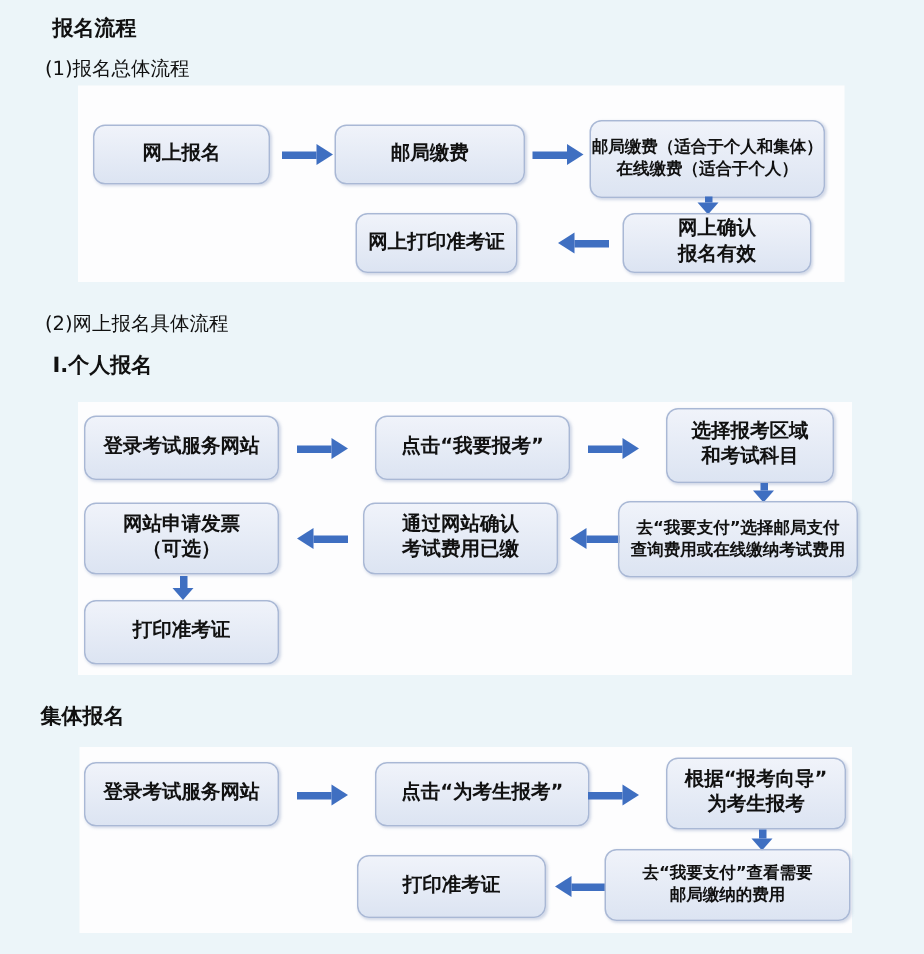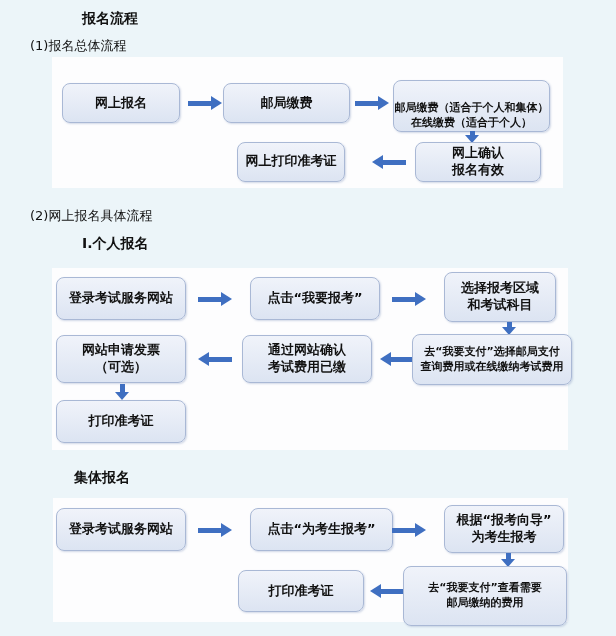--- a/index.html
+++ b/index.html
@@ -8,21 +8,21 @@
     --node_fill_top: #f0f3fa;
     --node_fill_bottom: #dce4f2;
     --node_border: #a9b8d5;
     --arrow: #3f6fc1;
     --text: #111111;
   }
   * { margin:0; padding:0; box-sizing:border-box; }
   body { font-family:"DejaVu Sans", sans-serif; }
   .page { position:relative; width:616px; height:636px; background:var(--page_bg); overflow:hidden; }
   .heading { position:absolute; color:var(--text); white-space:nowrap; }
-  .heading.bold { font-weight:bold; font-size:14px;margin-left:47px; }
+  .heading.bold { font-weight:bold; font-size:14px; }
   .heading.plain { font-weight:normal; font-size:13px; }
   .canvas { position:absolute; background:var(--canvas_bg); }
   .node {
     position:absolute;
     border:1px solid var(--node_border);
     border-radius:8px;
     background:linear-gradient(180deg, var(--node_fill_top) 0%, var(--node_fill_bottom) 100%);
     box-shadow:1px 1px 2px rgba(130,150,190,0.35);
     display:flex; flex-direction:column; align-items:center; justify-content:center;
     font-weight:bold; font-size:13px; line-height:1.3; color:var(--text);
@@ -53,21 +53,21 @@
       <div class="shaft"></div>
         <div class="head"></div>
     </div>
     <div class="node" style="left:171px; top:26px; width:127px; height:40px;">
       <span>邮局缴费</span>
     </div>
     <div class="arrow-r" style="left:303px; top:39px;">
       <div class="shaft"></div>
         <div class="head"></div>
     </div>
-    <div class="node small" style="left:341px; top:23px; width:157px; height:52px;justify-content:flex-end;">
+    <div class="node small" style="left:341px; top:23px; width:157px; height:52px;">
       <span>邮局缴费（适合于个人和集体）</span>
       <span>在线缴费（适合于个人）</span>
     </div>
     <div class="arrow-d" style="left:413px; top:74px; height:12px;">
       <div class="shaft"></div>
         <div class="head"></div>
     </div>
     <div class="node" style="left:363px; top:85px; width:126px; height:40px;">
       <span>网上确认</span>
       <span>报名有效</span>
@@ -161,19 +161,19 @@
       <div class="shaft"></div>
         <div class="head"></div>
     </div>
     <div class="node" style="left:185px; top:72px; width:126px; height:42px;">
       <span>打印准考证</span>
     </div>
     <div class="arrow-l" style="left:317px; top:86px;">
       <div class="head"></div>
         <div class="shaft"></div>
     </div>
-    <div class="node small" style="left:350px; top:68px; width:164px; height:60px;">
+    <div class="node small" style="left:350px; top:68px; width:164px; height:48px;">
       <span>去“我要支付”查看需要</span>
       <span>邮局缴纳的费用</span>
     </div>
   </div>
 
 </div>
 
 </body></html>

